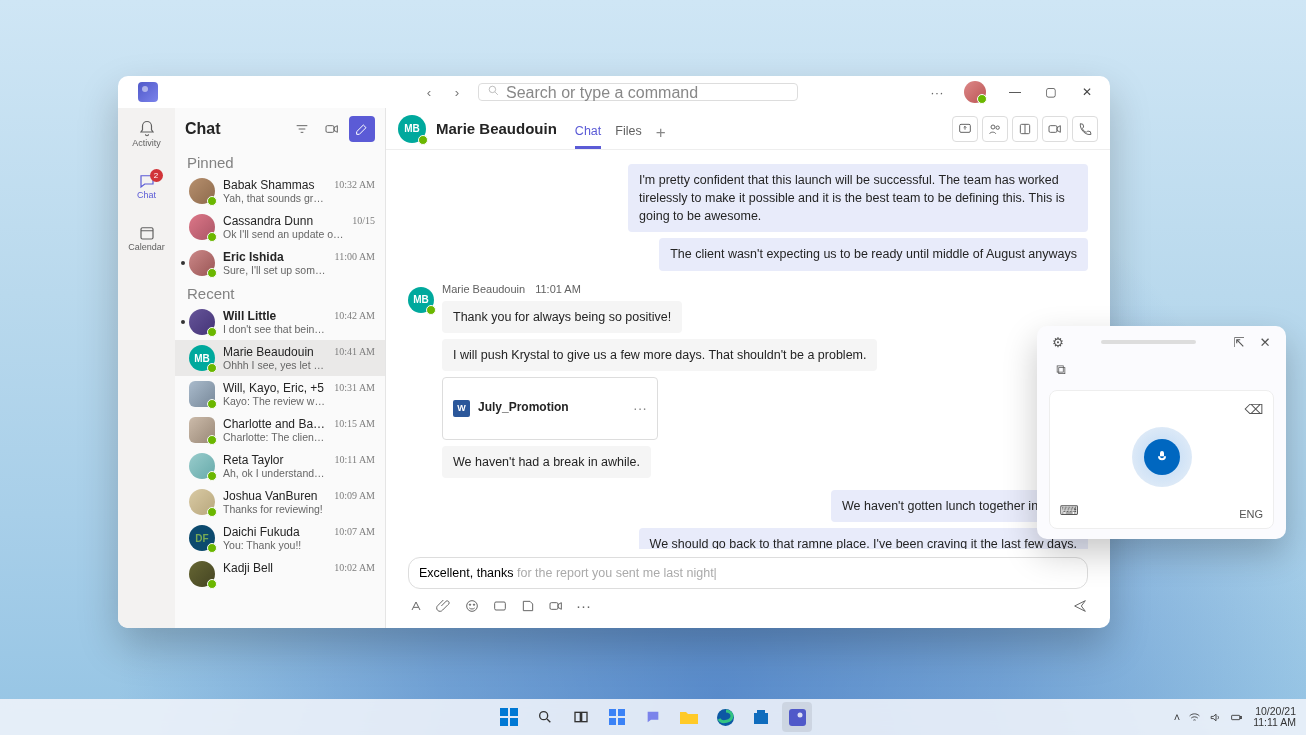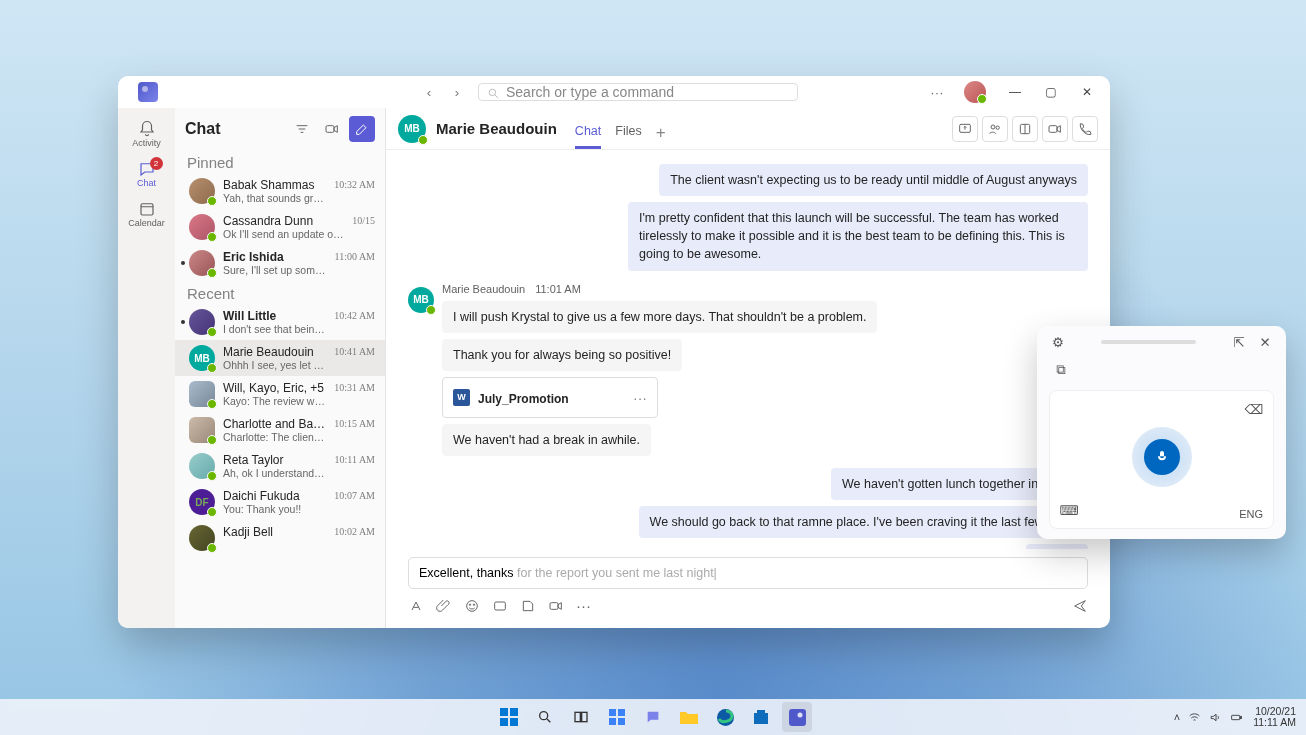--- a/index.html
+++ b/index.html
@@ -14,31 +14,31 @@
   .teams {
     position:absolute; left:118px; top:76px; width:992px; height:552px;
     background:#fff; border-radius:10px; box-shadow:0 18px 40px rgba(0,0,0,.22); overflow:hidden;
     display:flex; flex-direction:column;
   }
   .titlebar { height:32px; display:flex; align-items:center; padding:0 6px; }
   .titlebar .logo { width:20px; height:20px; margin-left:14px; border-radius:4px; background:linear-gradient(135deg,#5059c9,#7b83eb); position:relative; }
   .titlebar .logo::after{content:"";position:absolute;left:4px;top:4px;width:6px;height:6px;border-radius:50%;background:#fff;opacity:.5}
   .tb-nav { display:flex; gap:2px; margin-left:258px; }
   .tb-nav button { width:26px; height:26px; border:none; background:transparent; color:#777; border-radius:4px; cursor:pointer; }
-  .searchbar { margin-left:8px; width:320px; height:18px; border:1px solid #ddd; border-radius:4px; display:flex; align-items:flex-end; padding:0 8px; color:#888; font-size:14px; gap:6px; }
+  .searchbar { margin-left:8px; width:320px; height:18px; border:1px solid #ddd; border-radius:4px; display:flex; align-items:flex-start; padding:0 8px; color:#888; font-size:16px; gap:6px; }
   .searchbar svg{width:13px;height:13px;stroke:#888;fill:none}
   .titlebar .right { margin-left:auto; display:flex; align-items:center; gap:2px; }
   .right .more { width:30px; height:26px; border:none; background:transparent; color:#666; }
   .right .avatar { width:22px; height:22px; border-radius:50%; background:linear-gradient(135deg,#d88,#b55); margin:0 10px; position:relative; }
   .right .avatar::after{content:"";position:absolute;right:-1px;bottom:-1px;width:8px;height:8px;border-radius:50%;background:#6bb700;border:1.5px solid #fff}
   .winbtn { width:34px;height:28px;border:none;background:transparent;color:#444;font-size:12px;}
 
   .main { flex:1; display:flex; min-height:0; }
   
-  .rail { width:57px; background:#f3f2f1; display:flex; flex-direction:column; align-items:center; padding-top:6px; gap:0; }
+  .rail { width:57px; background:#f3f2f1; display:flex; flex-direction:column; align-items:center; padding-top:6px; gap:12px; }
   .rail-item { width:52px; height:40px; display:flex; flex-direction:column; align-items:center; justify-content:center; font-size:9px; color:#616161; border-radius:4px; position:relative;}
   .rail-item.active{ color:#5b5bd6;}
   .rail-item .ico{ width:18px;height:18px; stroke:#616161; fill:none; stroke-width:1.6;}
   .rail-item.active .ico{stroke:#5b5bd6}
   .rail-item .badge{ position:absolute; top:3px; right:10px; min-width:13px; height:13px; border-radius:7px; background:#d13438; color:#fff; font-size:8px; display:flex; align-items:center; justify-content:center; padding:0 3px;}
 
   
   .list { width:211px; border-right:1px solid #e5e5e5; display:flex; flex-direction:column; background:#fafafa; }
   .list-head { height:42px; display:flex; align-items:center; padding:0 10px; gap:4px;}
   .list-head h2{ font-size:16px; font-weight:700; color:#242424; flex:1;}
@@ -72,28 +72,28 @@
 
   .msgs{ flex:1; overflow-y:auto; padding:14px 22px 6px; font-size:12.5px; color:#242424;}
   .group-out{ display:flex; flex-direction:column; align-items:flex-end; gap:6px; margin-bottom:12px;}
   .bubble{ max-width:460px; padding:7px 11px; border-radius:4px; line-height:1.45;}
   .out{ background:#e8ebfa;}
   .group-in{ display:flex; gap:8px; margin-bottom:12px; align-items:flex-start;}
   .group-in .av{margin-top:4px;background:#00a99d;color:#fff}
   .group-in .col{display:flex;flex-direction:column;gap:6px;align-items:flex-start}
   .meta{font-size:11px;color:#616161;display:flex;gap:10px}
   .in{ background:#f5f5f5;}
-  .file-card{ border:1px solid #ddd; border-radius:4px; padding:11px 10px; display:flex; align-items:flex-end; gap:8px; width:216px; background:#fff;}
+  .file-card{ border:1px solid #ddd; border-radius:4px; padding:22px 10px; display:flex; align-items:flex-start; gap:8px; width:216px; background:#fff;}
   .file-card .word{width:17px;height:17px;background:#2b579a;border-radius:2px;position:relative}
   .file-card .word::after{content:"W";position:absolute;inset:0;display:flex;align-items:center;justify-content:center;color:#fff;font-size:9px;font-weight:700}
   .file-card .name{font-size:12px;font-weight:600;color:#242424;flex:1}
   .file-card .dots{color:#888;font-size:14px}
 
   .composer{ padding:8px 22px 14px; }
-  .compose-box{ border:1px solid #ddd; border-radius:5px; padding:8px 10px; font-size:12.5px;}
+  .compose-box{ border:1px solid #ddd; border-radius:12px; padding:8px 10px; font-size:12.5px;}
   .compose-box .suggest{ color:#aaa;}
   .compose-row{ display:flex; align-items:center; gap:12px; margin-top:8px; color:#666;}
   .compose-row .send{margin-left:auto;color:#666}
   .cicon{width:16px;height:16px;stroke:#666;fill:none;stroke-width:1.5}
 
   
   .voice { position:absolute; left:1037px; top:326px; width:249px; height:213px; background:#fbfbfe; border-radius:10px; box-shadow:0 14px 34px rgba(0,0,0,.22); overflow:hidden; display:flex; flex-direction:column;}
   .voice-top{ height:32px; display:flex; align-items:center; padding:0 8px;}
   .voice-top .gap{flex:1; height:4px; margin:0 30px; border-radius:2px; background:#ddd;}
   .voice-top button{width:26px;height:26px;border:none;background:transparent;color:#555;border-radius:4px}
@@ -120,21 +120,21 @@
   .c1{background:linear-gradient(135deg,#d78,#a56)}
   .c2{background:linear-gradient(135deg,#7faacb,#557a98)}
   .c3{background:linear-gradient(135deg,#c88,#955)}
   .c4{background:linear-gradient(135deg,#659,#437)}
   .c5{background:#00a99d;color:#fff}
   .c6{background:linear-gradient(135deg,#c98,#a76)}
   .c7{background:linear-gradient(135deg,#abc,#789)}
   .c8{background:linear-gradient(135deg,#cba,#987)}
   .c9{background:linear-gradient(135deg,#9cc,#6aa)}
   .c10{background:linear-gradient(135deg,#d9caa4,#b8a77d)}
-  .c11{background:#4c1d95;color:#7a5}
+  .c11{background:#0c4a6e;color:#7a5}
   .c12{background:linear-gradient(135deg,#663,#442)}
 </style>
 </head>
 <body>
 
 <div class="wallpaper-bloom"></div>
 
 <div class="teams">
 
   <div class="titlebar">
@@ -270,20 +270,28 @@
             </div>
             <div class="time">10:15 AM</div>
           </div>
         <div class="row">
             <div class="av c9"></div>
             <div class="txt">
               <div class="name">Reta Taylor</div>
               <div class="prev">Ah, ok I understand now.</div>
             </div>
             <div class="time">10:11 AM</div>
+          </div>
+        <div class="row">
+            <div class="av c10"></div>
+            <div class="txt">
+              <div class="name">Joshua VanBuren</div>
+              <div class="prev">Thanks for reviewing!</div>
+            </div>
+            <div class="time">10:09 AM</div>
           </div>
         <div class="row">
             <div class="av c11">DF</div>
             <div class="txt">
               <div class="name">Daichi Fukuda</div>
               <div class="prev">You: Thank you!!</div>
             </div>
             <div class="time">10:07 AM</div>
           </div>
         <div class="row">
@@ -334,32 +342,32 @@
           <button class="iconbtn">
               <svg class="cicon" viewBox="0 0 24 24">
                 <path d="M5 4l4 1 1 4-2 2c1 3 3 5 6 6l2-2 4 1 1 4c-8 2-17-7-16-16z"></path>
               </svg>
             </button>
         </div>
       </div>
 
       <div class="msgs">
         <div class="group-out">
+          <div class="bubble out">I'm pretty confident that this launch will be successful. The team has worked tirelessly to make it possible and it is the best team to be defining this. This is going to be awesome.</div>
           <div class="bubble out">The client wasn't expecting us to be ready until middle of August anyways</div>
-          <div class="bubble out">I'm pretty confident that this launch will be successful. The team has worked tirelessly to make it possible and it is the best team to be defining this. This is going to be awesome.</div>
         </div>
         <div class="group-in">
           <div class="av">MB</div>
           <div class="col">
             <div class="meta">
                 <span>Marie Beaudouin</span>
                 <span>11:01 AM</span>
               </div>
+            <div class="bubble in">Thank you for always being so positive!</div>
             <div class="bubble in">I will push Krystal to give us a few more days. That shouldn't be a problem.</div>
-            <div class="bubble in">Thank you for always being so positive!</div>
             <div class="file-card">
               <div class="word"></div>
               <div class="name">July_Promotion</div>
               <div class="dots">···</div>
             </div>
             <div class="bubble in">We haven't had a break in awhile.</div>
           </div>
         </div>
         <div class="group-out">
           <div class="bubble out">We haven't gotten lunch together in awhile</div>

